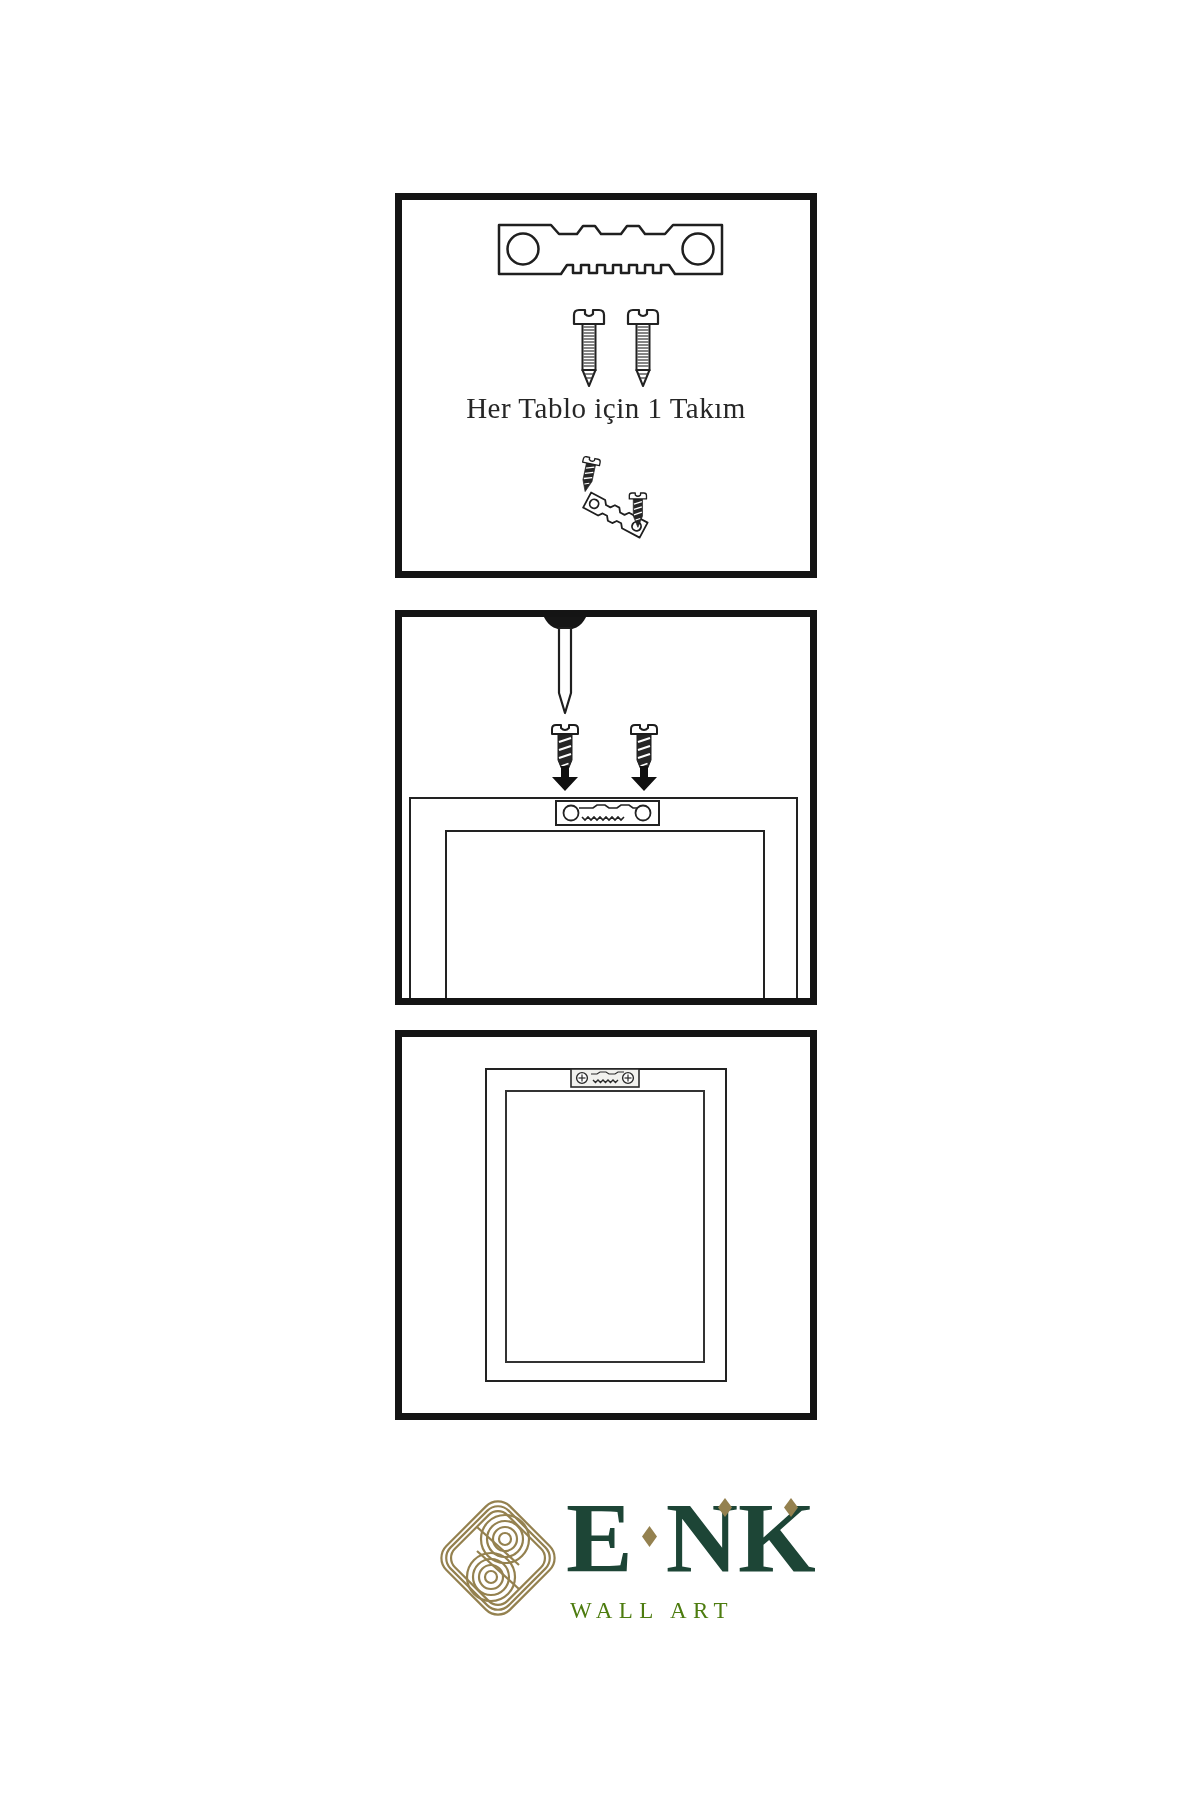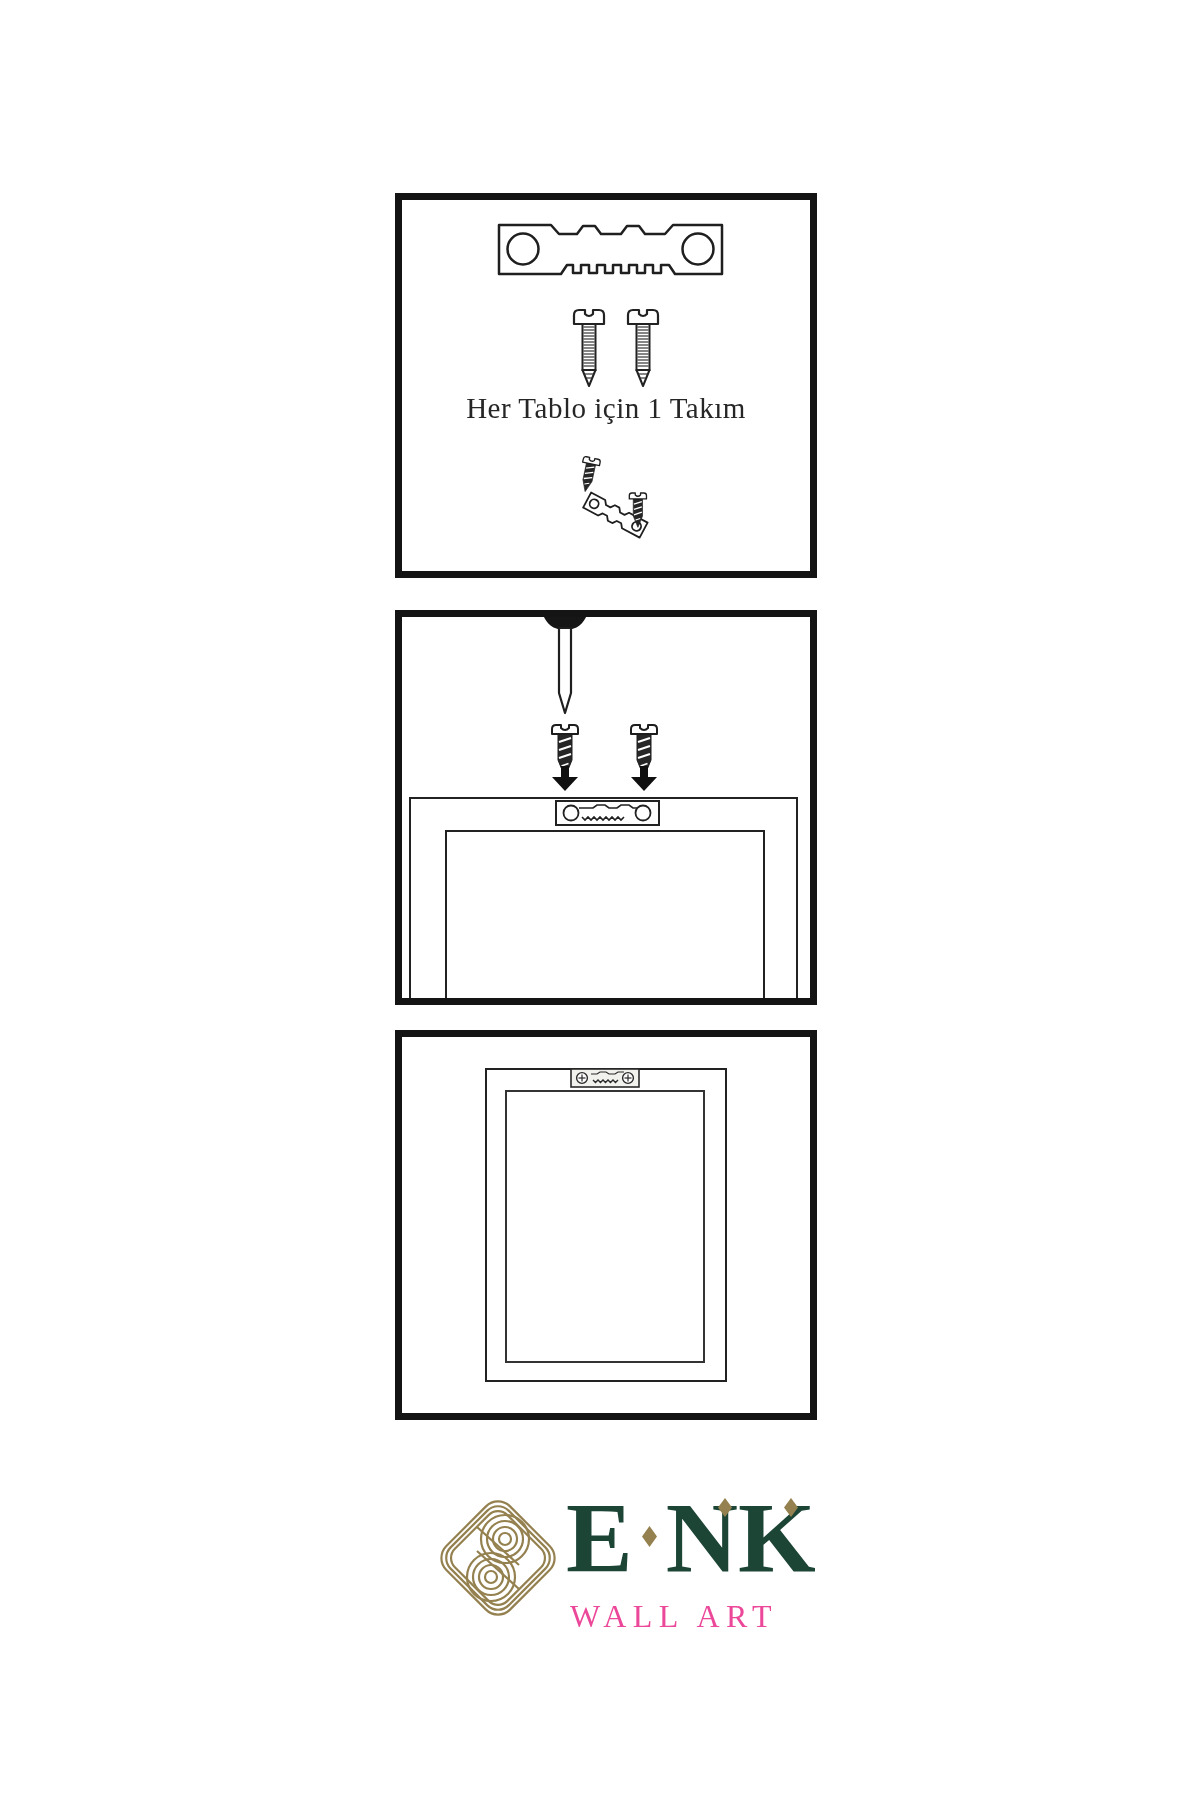--- a/index.html
+++ b/index.html
@@ -27,21 +27,21 @@
   .knot{position:absolute;left:13px;top:9px;}
   .enk-row{position:absolute;left:146px;top:8px;display:flex;align-items:flex-start;
            font-family:"Liberation Serif","DejaVu Serif",serif;font-weight:700;
            font-size:100px;line-height:100px;color:#1d4536;}
   .enk-row span{display:inline-block;}
   .enk-gap{width:9px;}
   .d1{margin-top:38px;}
   .d-over{position:absolute;top:10px;}
   .wallart{position:absolute;left:150px;top:118px;
            font-family:"Liberation Serif","DejaVu Serif",serif;font-weight:400;
-           font-size:32px;letter-spacing:6.5px;color:#ec4899;white-space:nowrap;}
+           font-size:23px;letter-spacing:6.5px;color:#4d7c0f;white-space:nowrap;}
 </style>
 </head>
 <body>
 
 <div class="canvas">
 
   <svg width="0" height="0" style="position:absolute" aria-hidden="true">
     <defs>
       <g id="outlineScrew">
         <rect x="11.5" y="18" width="13" height="46" fill="#ffffff" stroke="#222" stroke-width="2"></rect>

